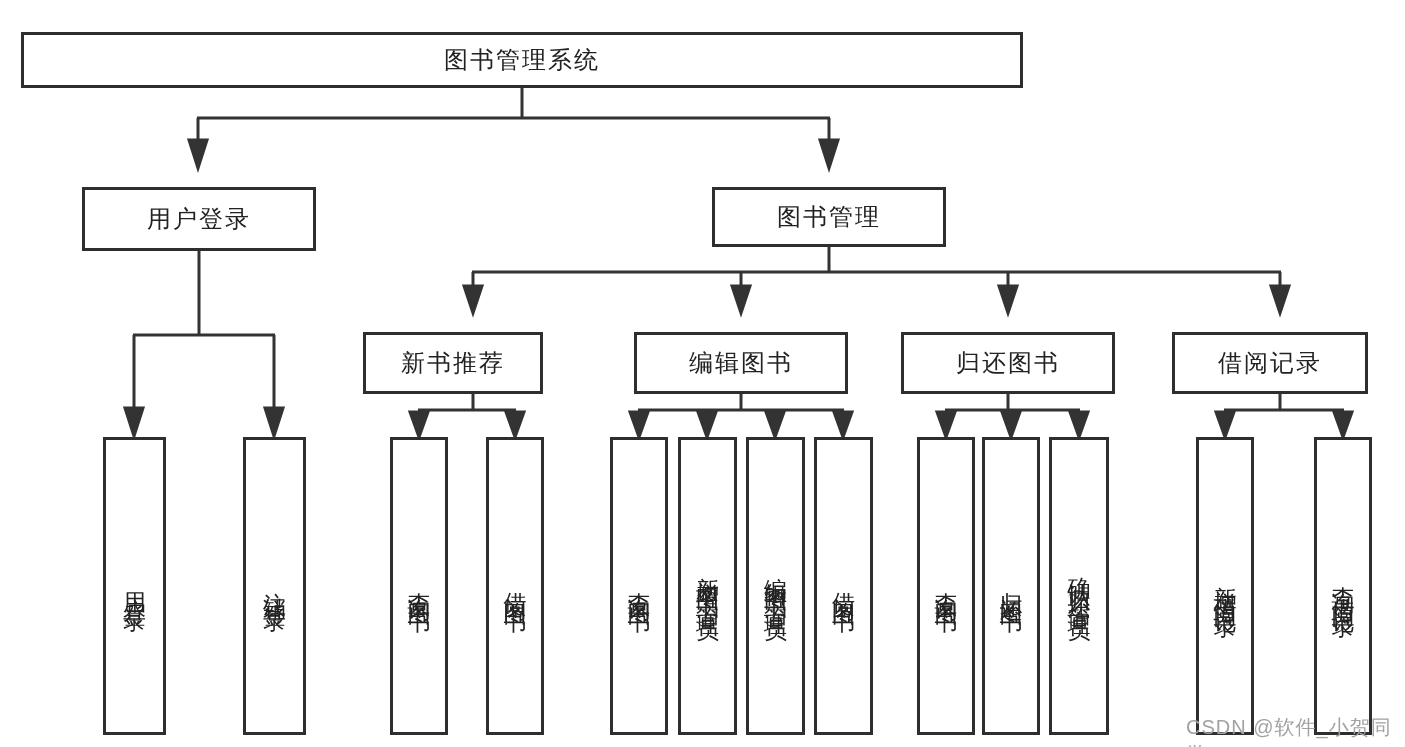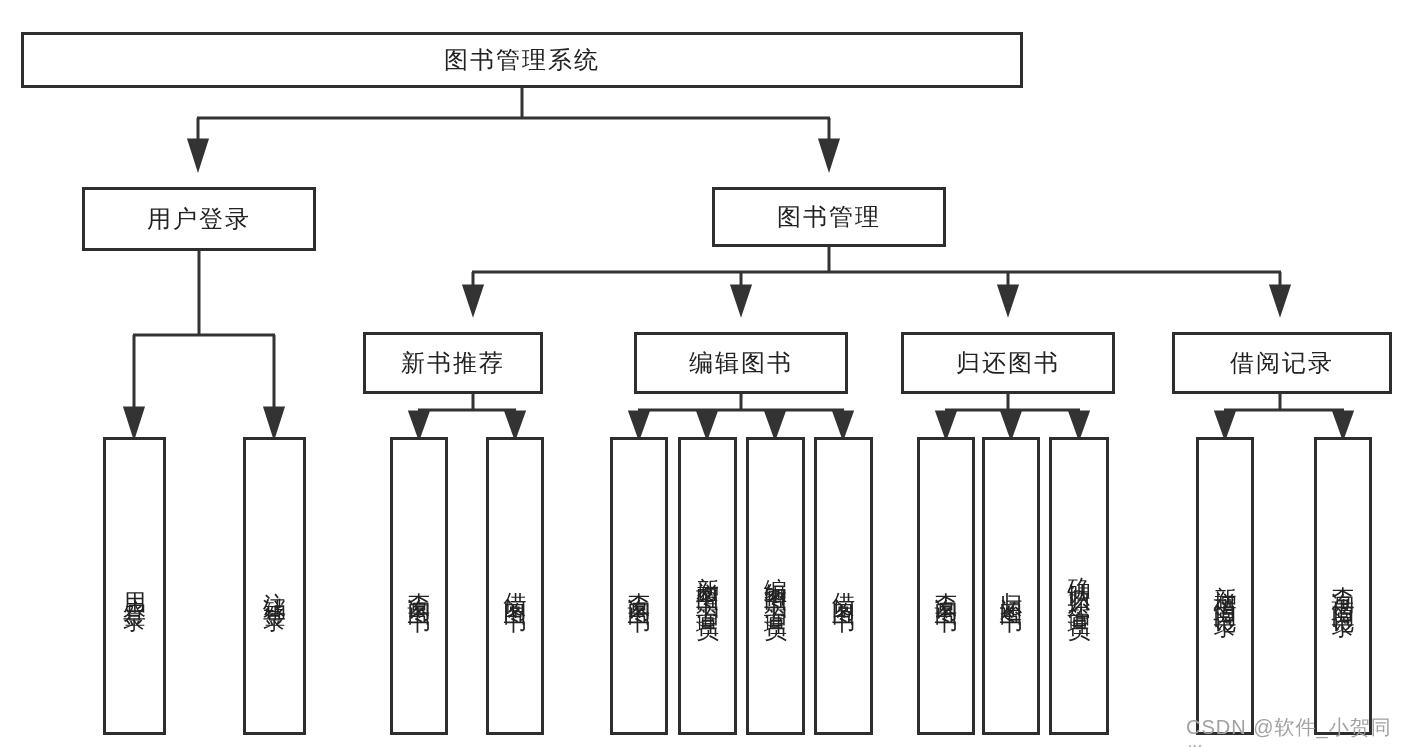--- a/index.html
+++ b/index.html
@@ -126,21 +126,21 @@
   </svg>
 
   <div class="box" style="left:21px; top:13px; width:1002px; height:56px;">图书管理系统</div>
 
   <div class="box" style="left:82px; top:168px; width:234px; height:64px;">用户登录</div>
   <div class="box" style="left:712px; top:168px; width:234px; height:60px;">图书管理</div>
 
   <div class="box" style="left:363px; top:313px; width:180px; height:62px;">新书推荐</div>
   <div class="box" style="left:634px; top:313px; width:214px; height:62px;">编辑图书</div>
   <div class="box" style="left:901px; top:313px; width:214px; height:62px;">归还图书</div>
-  <div class="box" style="left:1172px; top:313px; width:220px; height:62px;">借阅记录</div>
+  <div class="box" style="left:1172px; top:313px; width:196px; height:62px;">借阅记录</div>
 
   <div class="vbox" style="left:103px; top:437px; width:63px; height:298px;">
     <span>用户登录</span>
   </div>
   <div class="vbox" style="left:243px; top:437px; width:63px; height:298px;">
     <span>注销登录</span>
   </div>
 
   <div class="vbox" style="left:390px; top:437px; width:58px; height:298px;">
     <span>查询图书</span>

